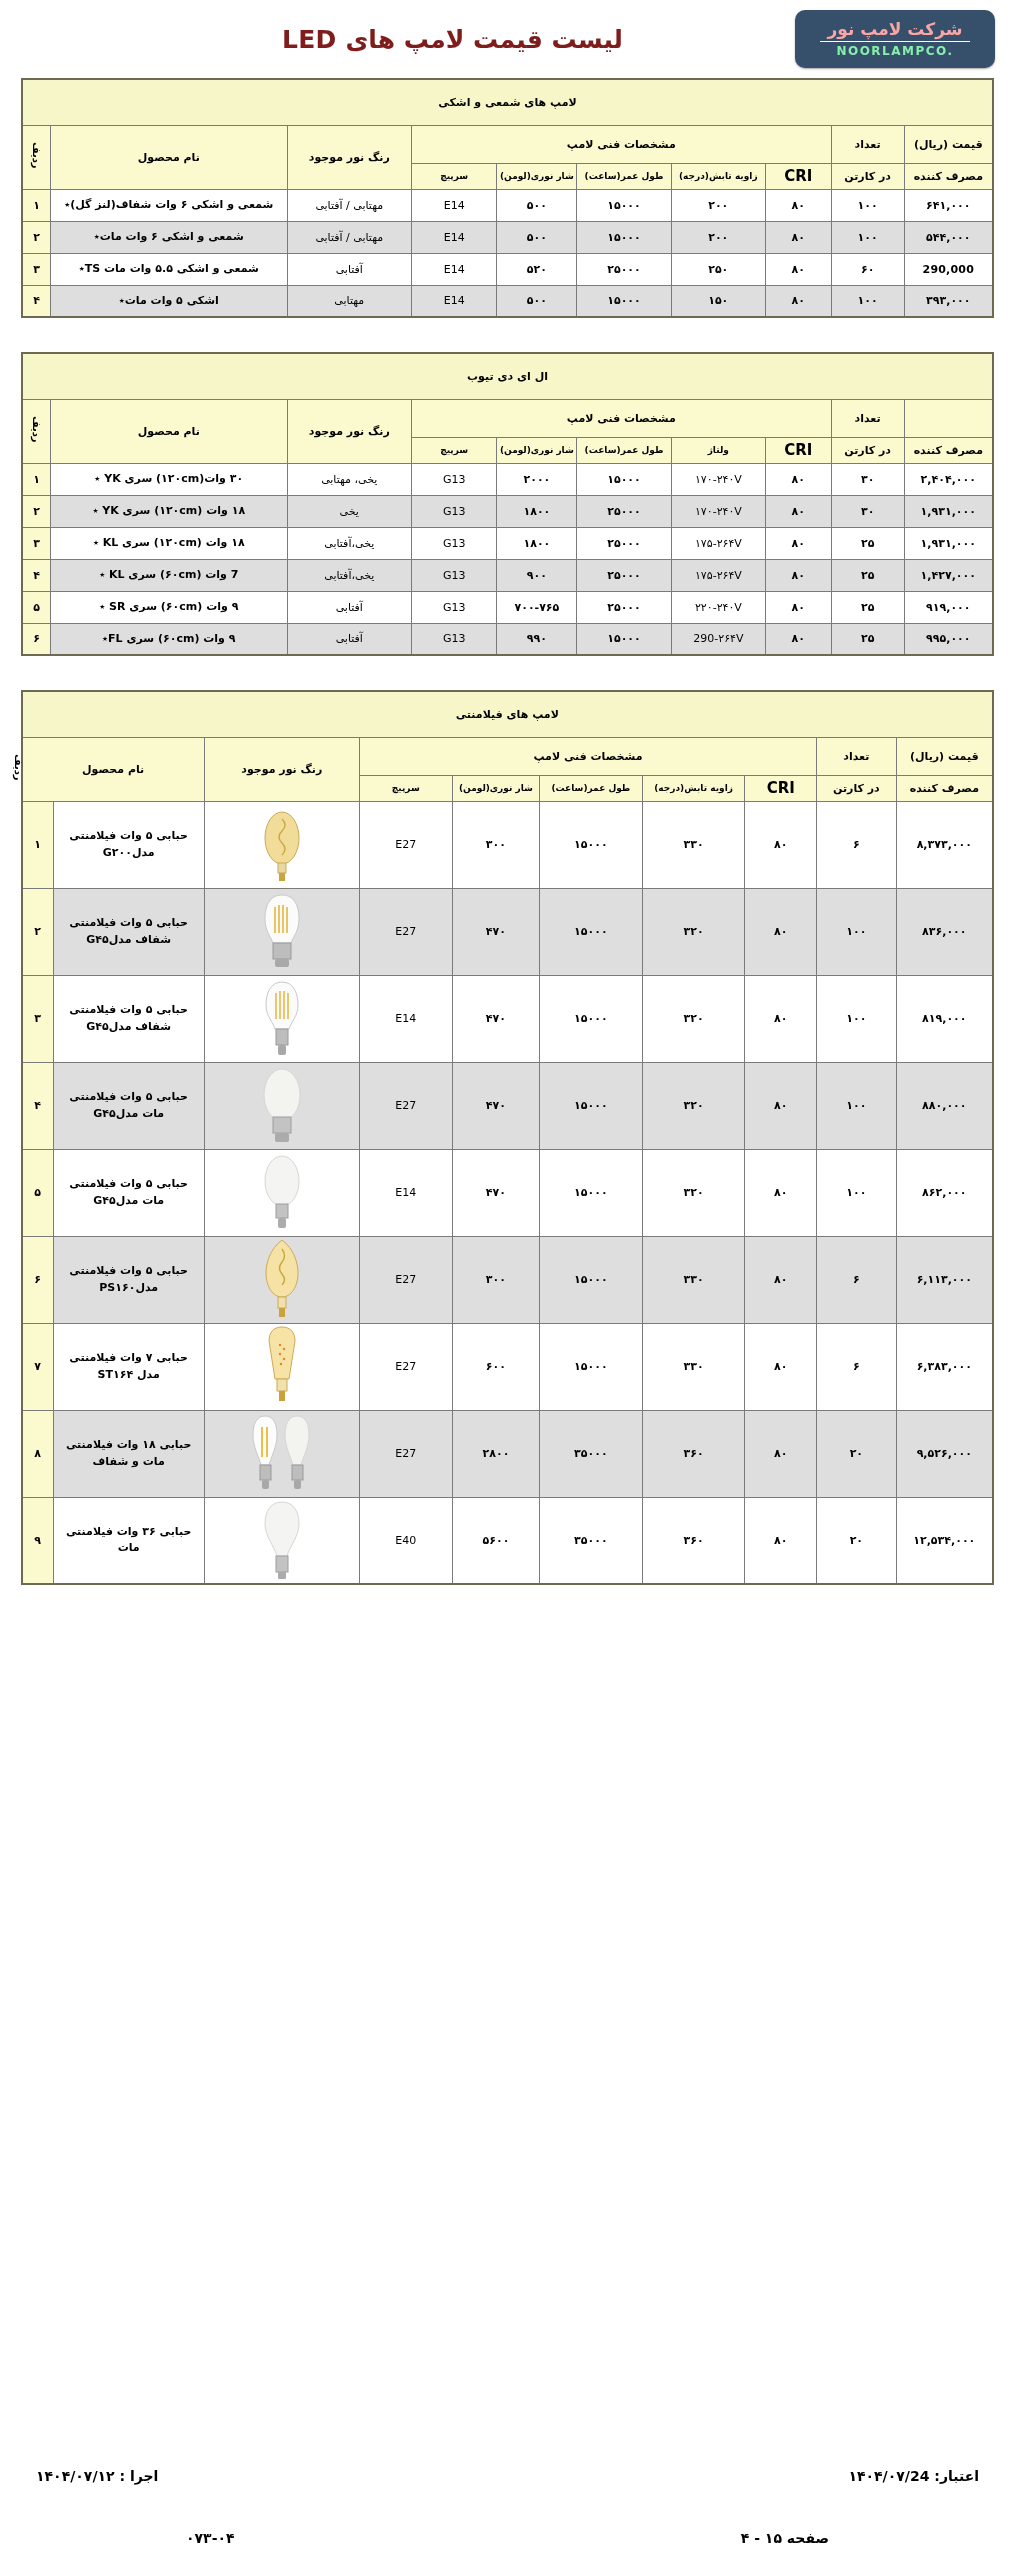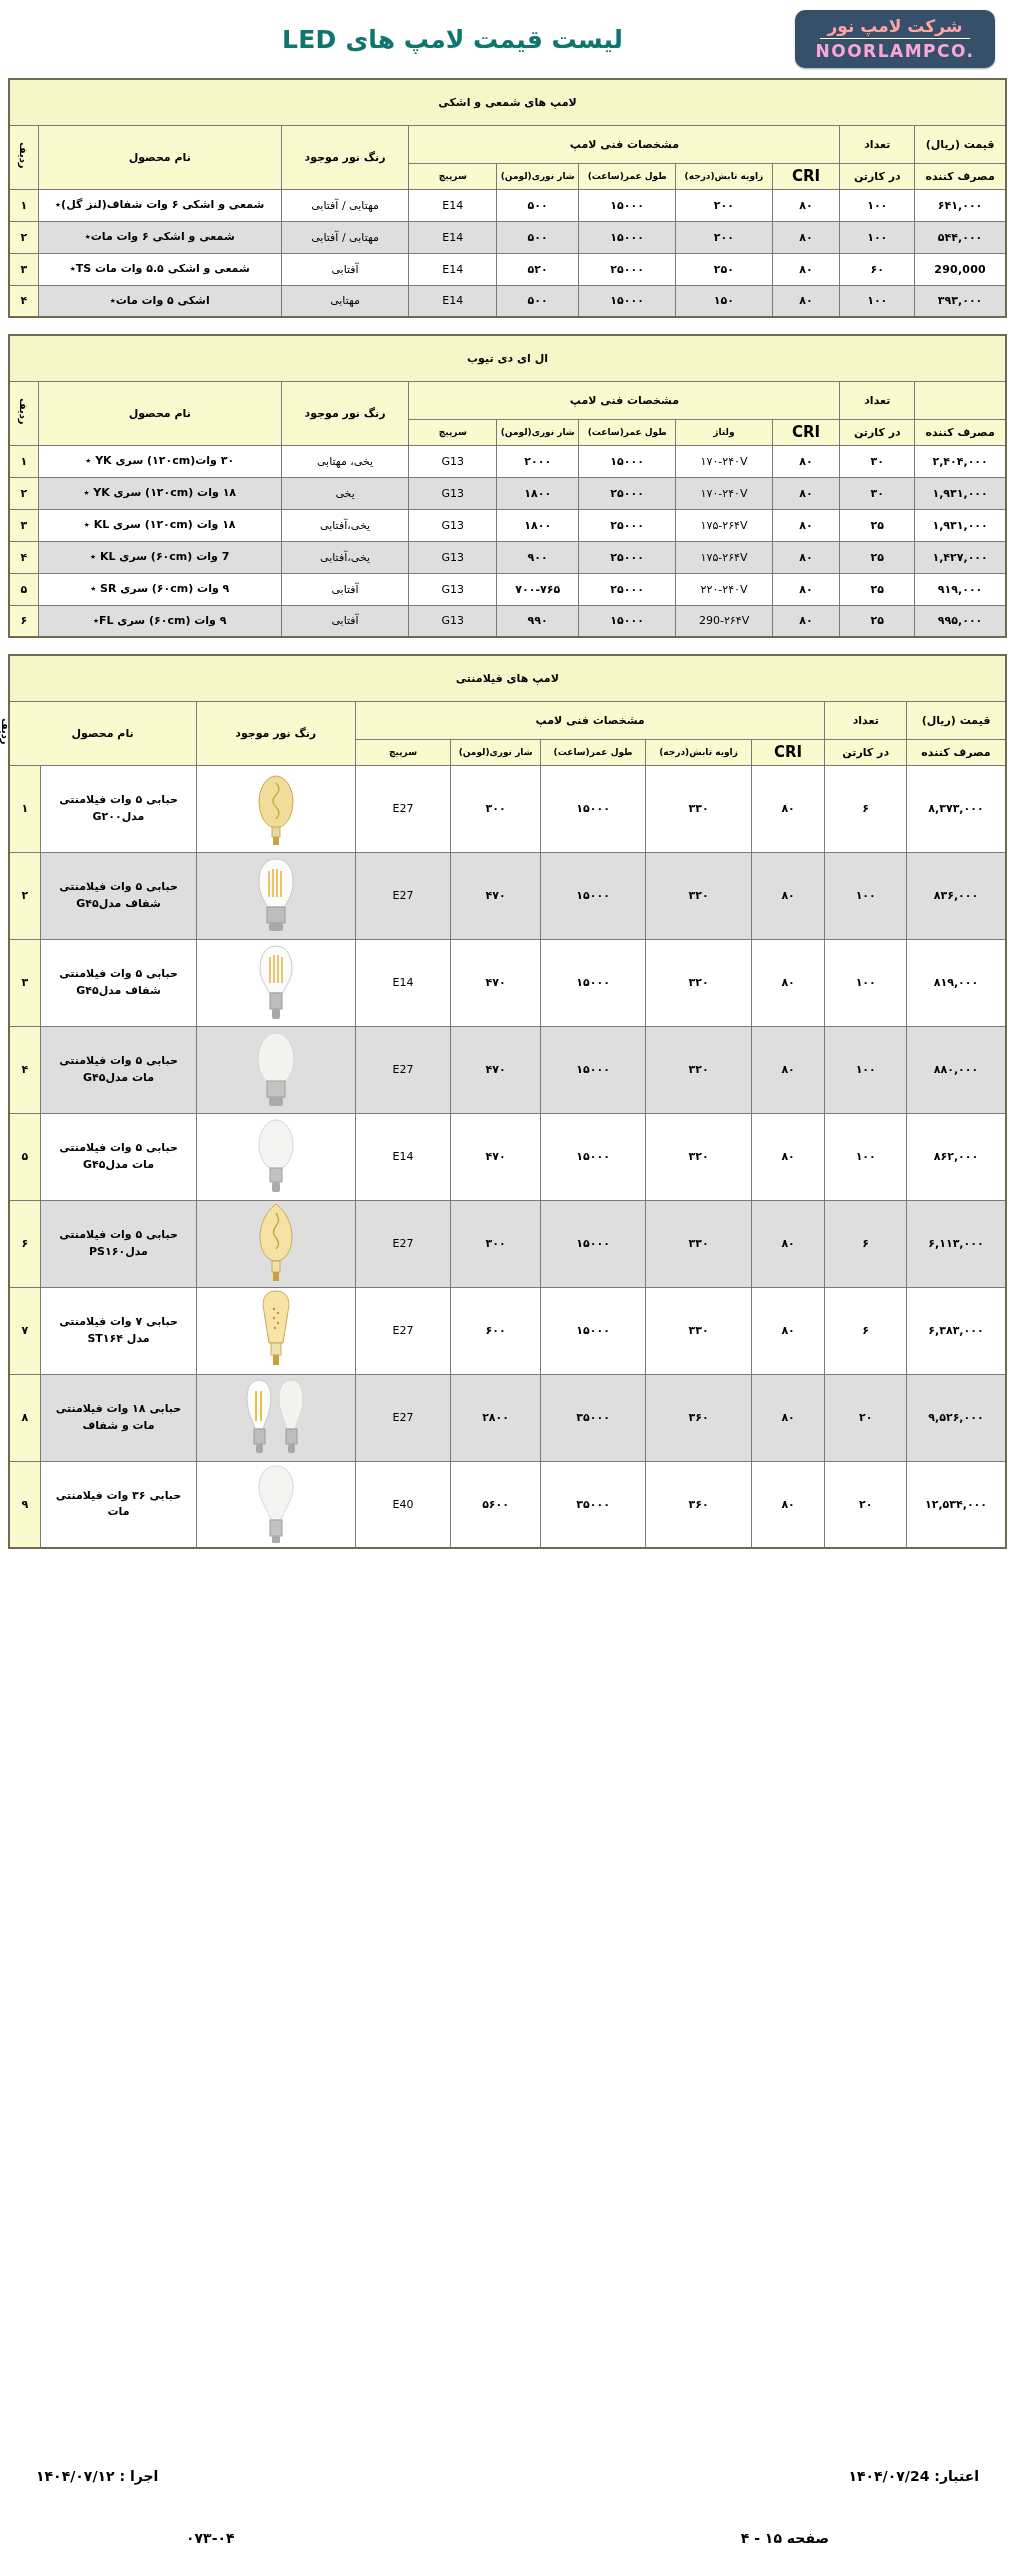--- a/index.html
+++ b/index.html
@@ -42,39 +42,39 @@
     letter-spacing: 1px;
     line-height: 1.1;
   }
   .logo-rule {
     width: 150px;
     height: 1px;
     background: #ffffff;
     margin: 3px 0 2px;
   }
   .logo-en {
-    color: #f9a8d4;
-    font-size: 17px;
+    color: #86efac;
+    font-size: 12px;
     font-weight: bold;
     letter-spacing: 1.5px;
     direction: ltr;
     font-family: "DejaVu Sans", sans-serif;
   }
   .doc-title {
     flex: 1 1 auto;
     text-align: center;
     font-size: 25px;
     font-weight: bold;
-    color: #0f766e;
+    color: #7f1d1d;
     padding-left: 120px;
     letter-spacing: .3px;
   }
 
   
-  .section { padding: 0 8px; margin-bottom: 16px; border-radius: 9px; }
+  .section { padding: 0 21px; margin-bottom: 34px; border-radius: 9px; }
 
   table.price-table {
     width: 100%;
     border-collapse: collapse;
     table-layout: fixed;
     border: 2px solid #6e6a52;
   }
   table.price-table td,
   table.price-table th {
     border: 1px solid #7a7a7a;

